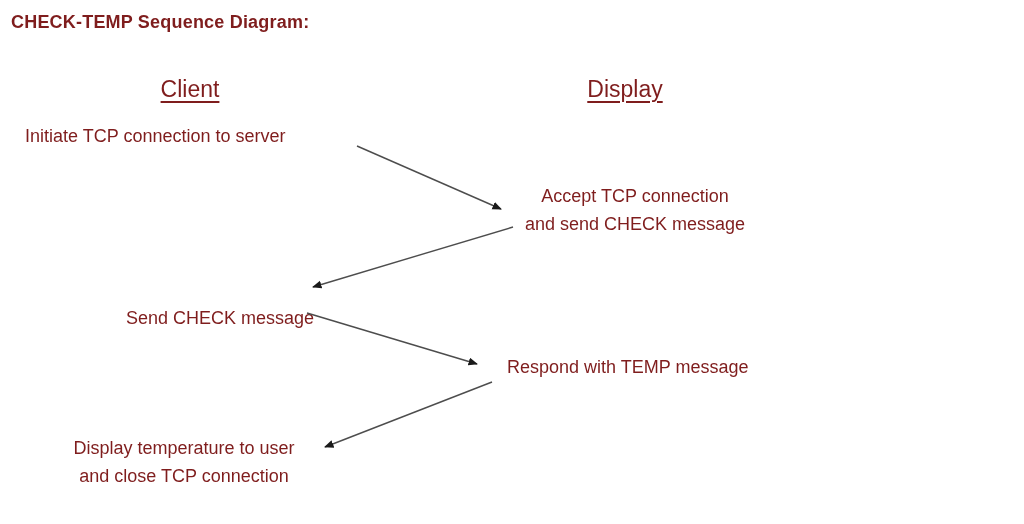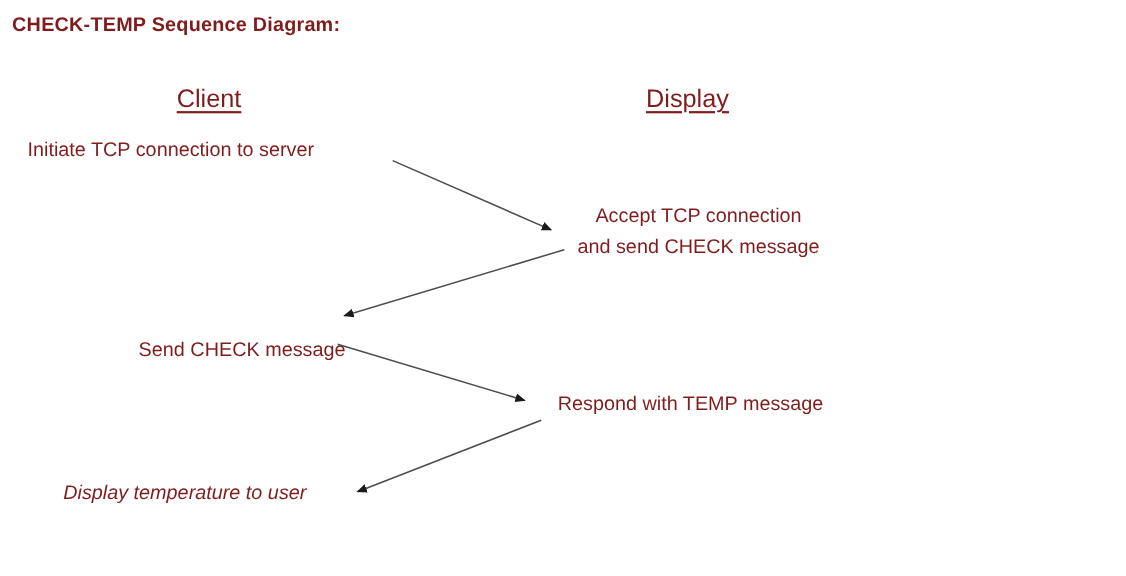--- a/index.html
+++ b/index.html
@@ -42,21 +42,21 @@
     position: absolute;
     font-size: 18px;
     line-height: 28px;
     white-space: nowrap;
   }
   .msg.center { text-align: center; white-space: normal; }
   #msg-initiate { left: 25px;  top: 122px; }
   #msg-accept   { left: 492px; top: 182px; width: 286px; }
   #msg-check    { left: 78px;  top: 304px; margin-left: 48px; }
   #msg-respond  { left: 482px; top: 353px; margin-left: 25px; }
-  #msg-display  { left: 22px;  top: 434px; width: 292px; font-style: italic; }
+  #msg-display  { left: 38px;  top: 434px; width: 292px; }
   #arrow-layer {
     position: absolute;
     left: 0;
     top: 0;
     width: 1024px;
     height: 524px;
   }
   .arrow-line {
     stroke-width: 1.4;
     fill: none;
@@ -85,20 +85,21 @@
   <div class="msg" id="msg-check">
     <span>Send CHECK message</span>
   </div>
 
   <div class="msg" id="msg-respond">
     <span>Respond with TEMP message</span>
   </div>
 
   <div class="msg center" id="msg-display">
     <span>Display temperature to user</span><br>
+    <span>and close TCP connection</span>
   </div>
 
   <svg id="arrow-layer" viewBox="0 0 1024 524" xmlns="http://www.w3.org/2000/svg">
     <defs>
       <marker id="ah" markerWidth="11" markerHeight="9" refX="8.5" refY="4" orient="auto" markerUnits="userSpaceOnUse">
         <path d="M0,0 L9.5,4 L0,8 z" fill="#1a1a1a"></path>
       </marker>
     </defs>
   <line x1="357" y1="146" x2="501" y2="209" class="arrow-line" stroke="#4d4d4d" marker-end="url(#ah)"></line>
       <line x1="513" y1="227" x2="313" y2="287" class="arrow-line" stroke="#4d4d4d" marker-end="url(#ah)"></line>

